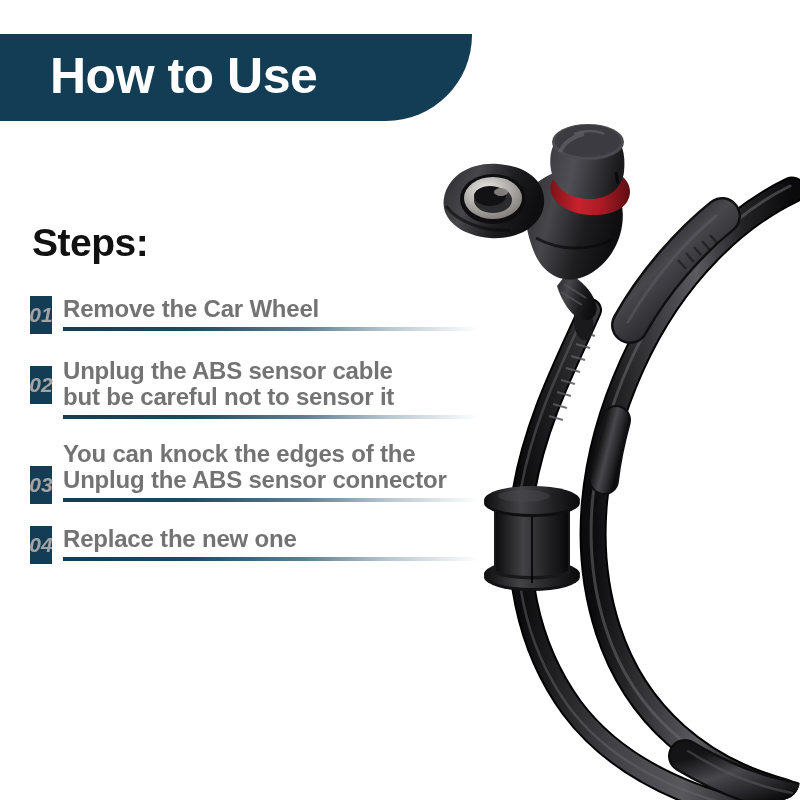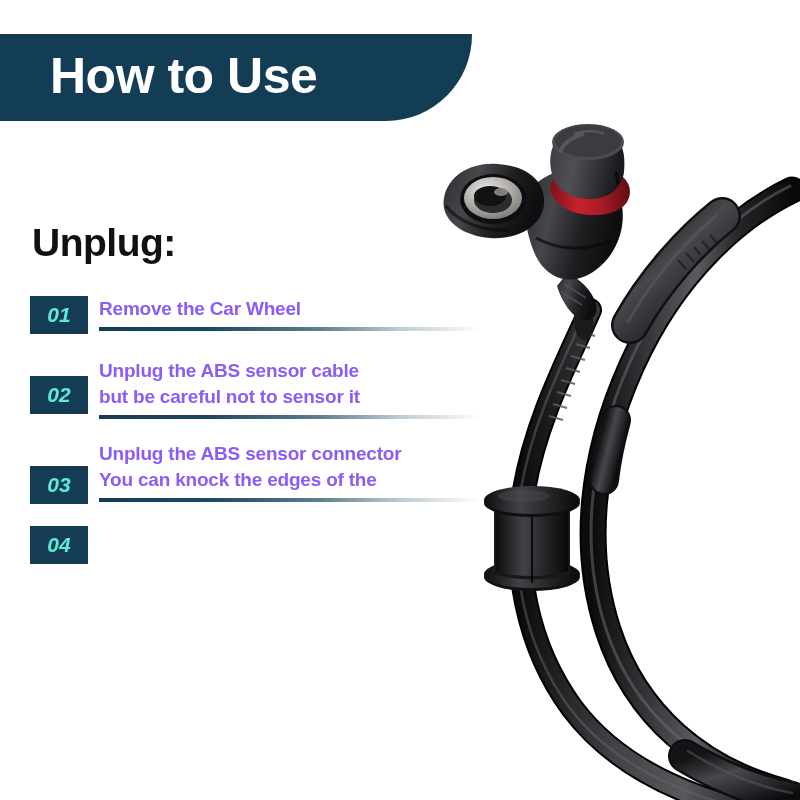--- a/index.html
+++ b/index.html
@@ -15,20 +15,21 @@
     overflow: hidden;
     position: relative;
   }
 
   #page {
     position: relative;
     width: 800px;
     height: 800px;
     background: #ffffff;
     overflow: hidden;
+    border-radius: 20px;
   }
 
   
   .header-banner {
     position: absolute;
     left: 0;
     top: 34px;
     width: 472px;
     height: 87px;
     background: #123d54;
@@ -69,71 +70,71 @@
 
   .step {
     position: relative;
     display: flex;
     align-items: flex-start;
     margin-bottom: 22px;
   }
 
   .step-badge {
     flex: 0 0 auto;
-    width: 58px;
+    width: 22px;
     height: 38px;
     background: #143d55;
-    color: #5eead4;
+    color: #a3a3a3;
     font-size: 21px;
     font-weight: bold;
     font-style: italic;
     display: flex;
     align-items: center;
     justify-content: center;
     letter-spacing: 0px;
     box-sizing: border-box;
     text-align: center;
   }
 
   .step-body {
     flex: 1 1 auto;
     margin-left: 11px;
     min-width: 0;
   }
 
   .step-lines {
-    color: #8b5cf6;
-    font-size: 19px;
+    color: #737373;
+    font-size: 24px;
     font-weight: bold;
     line-height: 26px;
     letter-spacing: -0.2px;
   }
   .step-line { white-space: nowrap; display: block; }
 
   .step-rule {
     margin-top: 5px;
     height: 4px;
     width: 100%;
     background: linear-gradient(to right,
                 #123d54 0%,
                 #1c4a63 30%,
                 #5e7f92 58%,
                 #b9c7cf 78%,
                 #ffffff 100%);
   }
 
   
-  .step.lines-2 .step-badge { margin-top: 18px; }
+  .step.lines-2 .step-badge { margin-top: 8px; }
   .step.lines-3 .step-badge { margin-top: 25px; font-style: italic; }
 
   
   .step.s1 { margin-bottom: 24px; }
   .step.s2 { margin-bottom: 22px; }
   .step.s3 { margin-bottom: 22px; }
-  .step.s4 { margin-bottom: 0; flex-direction: column; }
+  .step.s4 { margin-bottom: 0; }
 
   
   .product-photo {
     position: absolute;
     left: 440px;
     top: 120px;
     width: 360px;
     height: 680px;
     pointer-events: none;
   }
@@ -141,21 +142,21 @@
 </style>
 </head>
 <body>
 
 <div id="page">
 
   <div class="header-banner">
     <div class="header-title">How to Use</div>
   </div>
 
-  <div class="steps-heading">Unplug:</div>
+  <div class="steps-heading">Steps:</div>
 
   <div class="steps-list">
 
     <div class="step s1 lines-1">
       <div class="step-badge">01</div>
       <div class="step-body">
         <div class="step-lines">
           <span class="step-line">Remove the Car Wheel</span>
         </div>
         <div class="step-rule"></div>
@@ -170,30 +171,33 @@
           <span class="step-line">but be careful not to sensor it</span>
         </div>
         <div class="step-rule"></div>
       </div>
     </div>
 
     <div class="step s3 lines-3">
       <div class="step-badge">03</div>
       <div class="step-body">
         <div class="step-lines">
+          <span class="step-line">You can knock the edges of the</span>
           <span class="step-line">Unplug the ABS sensor connector</span>
-          <span class="step-line">You can knock the edges of the</span>
         </div>
         <div class="step-rule"></div>
       </div>
     </div>
 
     <div class="step s4 lines-1">
       <div class="step-badge">04</div>
       <div class="step-body">
+        <div class="step-lines">
+          <span class="step-line">Replace the new one</span>
+        </div>
         <div class="step-rule"></div>
       </div>
     </div>
 
   </div>
 
   <div class="product-photo">
     <svg width="360" height="680" viewBox="0 0 360 680" xmlns="http://www.w3.org/2000/svg">
       <defs>
         <linearGradient id="cableShade" x1="0" y1="0" x2="1" y2="0">

